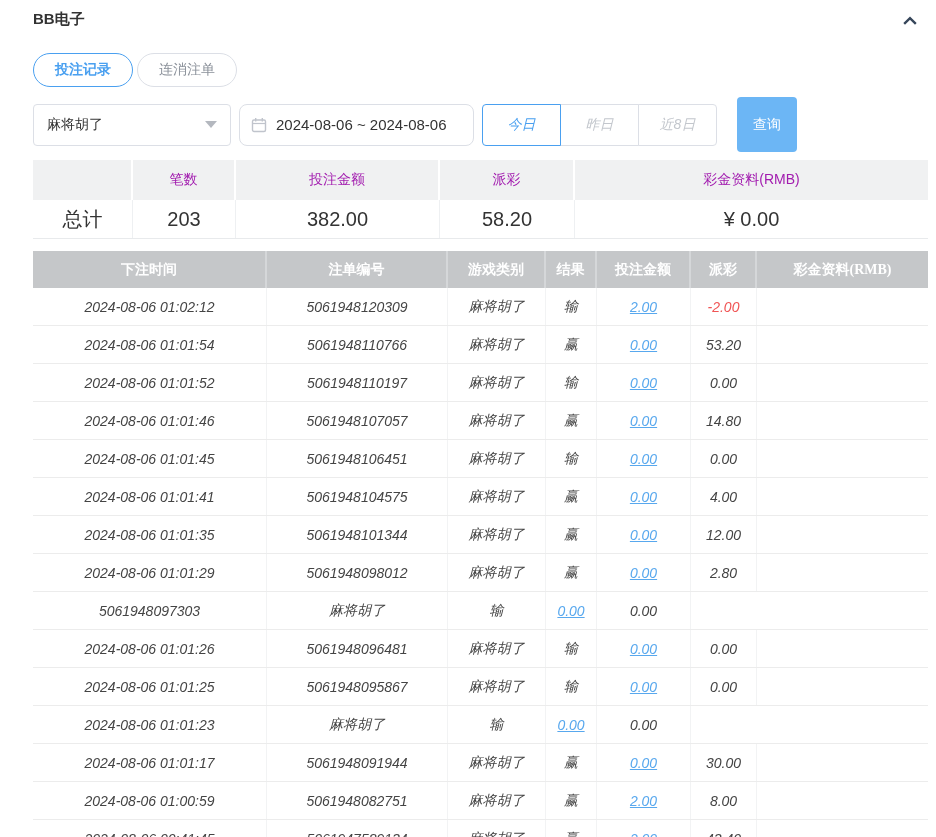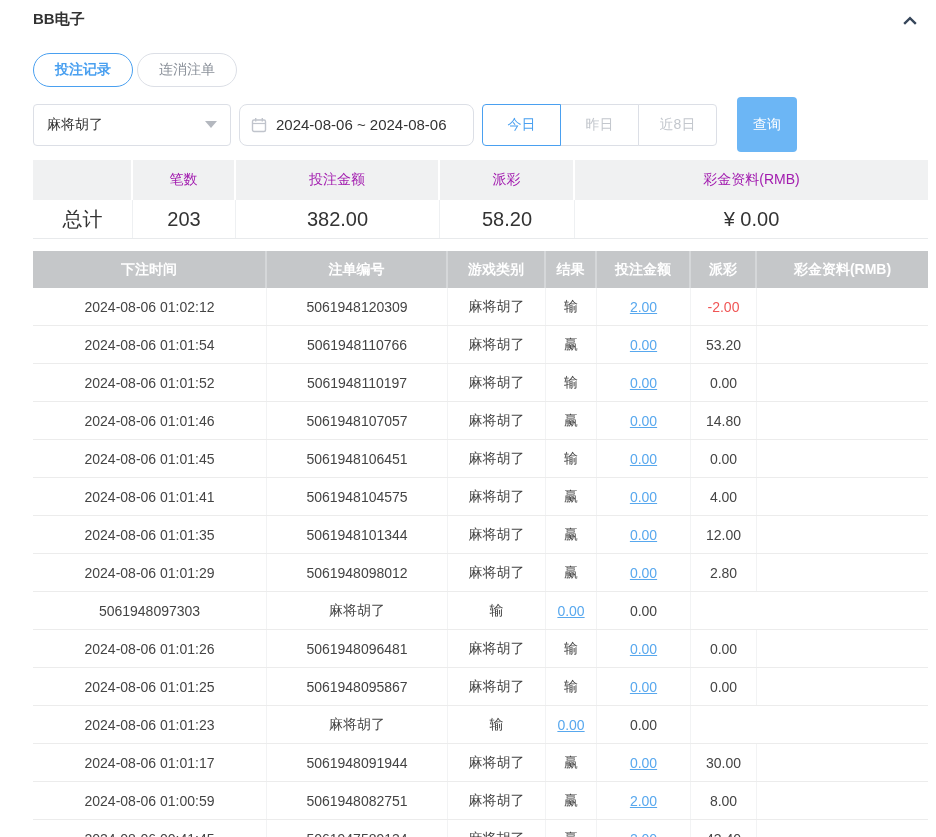--- a/index.html
+++ b/index.html
@@ -27,21 +27,21 @@
 
   
   .filters{position:absolute;left:33px;top:97px;display:flex;align-items:center;}
   .select-box{width:198px;height:42px;border:1px solid #dcdfe6;border-radius:4px;background:#fff;
               display:flex;align-items:center;padding:0 13px;font-size:14px;color:#333;cursor:pointer;}
   .caret{margin-left:auto;width:0;height:0;border-left:6px solid transparent;border-right:6px solid transparent;
          border-top:7px solid #b4b8bf;}
   .date-box{margin-left:8px;width:235px;height:42px;border:1px solid #dcdfe6;border-radius:8px;background:#fff;
             display:flex;align-items:center;gap:9px;padding:0 11px;font-size:15px;color:#333;cursor:text;}
   .cal-icon svg{display:block;}
-  .range-group{margin-left:8px;display:flex;}
+  .range-group{margin-left:8px;display:flex;font-style:italic;}
   .range-btn{width:79px;height:42px;border:1px solid #dcdfe6;background:#fff;margin-left:-1px;
              display:flex;align-items:center;justify-content:center;font-size:14px;color:#c3c7cd;cursor:pointer;}
   .range-btn:first-child{margin-left:0;border-radius:4px 0 0 4px;}
   .range-btn:last-child{border-radius:0 4px 4px 0;}
   .range-btn.active{border-color:var(--accent);color:var(--accent);position:relative;z-index:1;}
   .search-btn{margin-left:20px;width:60px;height:55px;background:var(--btn);color:#fff;border:none;
               border-radius:4px;font-size:14px;cursor:pointer;display:flex;align-items:center;justify-content:center;}
 
   
   .summary{position:absolute;left:33px;top:160px;width:895px;}
@@ -51,25 +51,25 @@
             font-size:14px;color:#a21caf;}
   .sum-head:last-child{border-right:none;}
   .sum-body-row{height:39px;border-bottom:1px solid #e8eaec;}
   .sum-cell{display:flex;align-items:center;justify-content:center;font-size:20px;color:#333;
             border-right:1px solid #eef0f2;background:#fff;}
   .sum-cell:last-child{border-right:none;}
 
   
   .main-table{position:absolute;left:33px;top:251px;width:895px;}
   .tbl-grid{display:grid;grid-template-columns:234px 181px 98px 51px 94px 66px 1fr;}
-  .tbl-head{height:37px;background:#c5c7c9;}
+  .tbl-head{height:37px;background:#c5c7c9;font-family:Liberation Serif, serif;}
   .tbl-head-cell{display:flex;align-items:center;justify-content:center;color:#fff;font-weight:bold;
                  font-size:14px;border-right:2px solid #d5d7d9;}
   .tbl-head-cell:last-child{border-right:none;}
-  .tbl-row{height:38px;border-bottom:1px solid #ececec;background:#fff;}
+  .tbl-row{height:38px;border-bottom:1px solid #ececec;background:#fff;font-style:italic;}
   .tbl-cell{display:flex;align-items:center;justify-content:center;font-size:14px;color:#444;
             border-right:1px solid #f2f3f4;}
   .tbl-cell:last-child{border-right:none;}
   .bet-link{color:var(--link);text-decoration:underline;cursor:pointer;}
   .neg{color:var(--neg);}
 </style>
 </head>
 <body>
 
 <div class="panel-title">BB电子</div>

